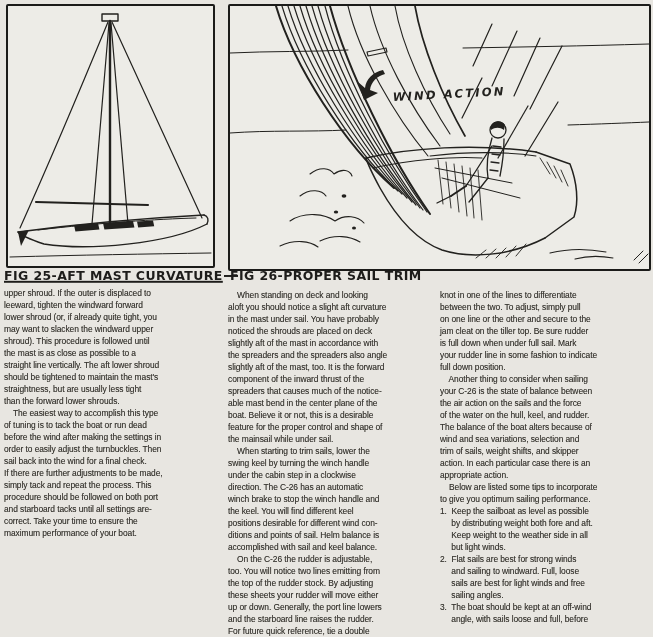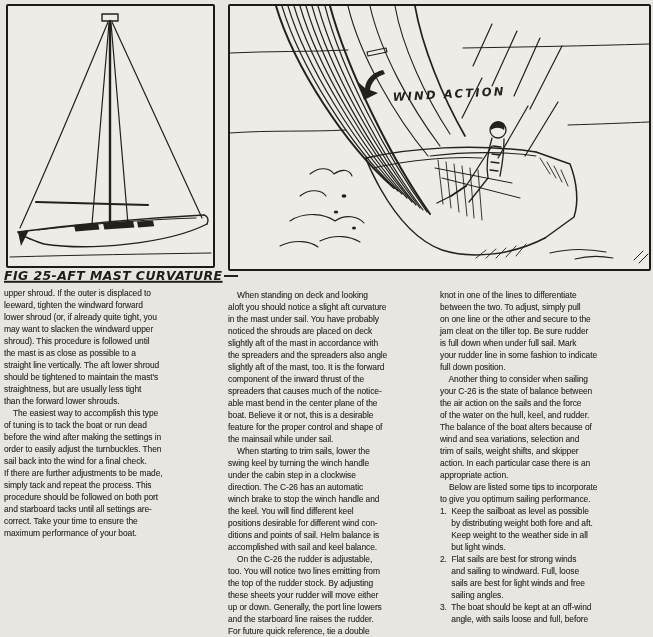--- a/index.html
+++ b/index.html
@@ -18,21 +18,20 @@
     box-sizing:border-box;
   }
   .figbox svg{display:block;}
   #fig25-box{left:6px;top:4px;width:209px;height:264px;}
   #fig26-box{left:228px;top:4px;width:423px;height:267px;}
   .caption{
     position:absolute;
     top:268px;
     font-family:"DejaVu Sans", sans-serif;
     font-weight:bold;
-    font-style:italic;
     font-size:12.5px;
     letter-spacing:0.4px;
     color:#1d1c1a;
     white-space:pre;
     transform:scaleY(0.97);
   }
   #cap25{left:4px;text-decoration:underline;text-decoration-thickness:1.6px;text-underline-offset:1px;}
   #cap25::after{
     content:"";display:inline-block;width:14px;height:2px;
     background:#1d1c1a;margin-left:1px;vertical-align:3px;
@@ -181,20 +180,21 @@
         <path d="M345,253 C360,249 372,250 383,252"></path>
       </g>
       <g class="ink" stroke-width="1">
         <path d="M404,254 L413,245"></path>
           <path d="M409,257 L418,248"></path>
       </g>
     </svg>
   </div>
 
   <div class="caption" id="cap25">FIG 25-AFT MAST CURVATURE</div>
+  <div class="caption" id="cap26">FIG 26-PROPER SAIL TRIM</div>
 
   <div class="col" id="col1">upper shroud. If the outer is displaced to
 leeward, tighten the windward forward
 lower shroud (or, if already quite tight, you
 may want to slacken the windward upper
 shroud). This procedure is followed until
 the mast is as close as possible to a
 straight line vertically. The aft lower shroud
 should be tightened to maintain the mast's
 straightness, but are usually less tight

